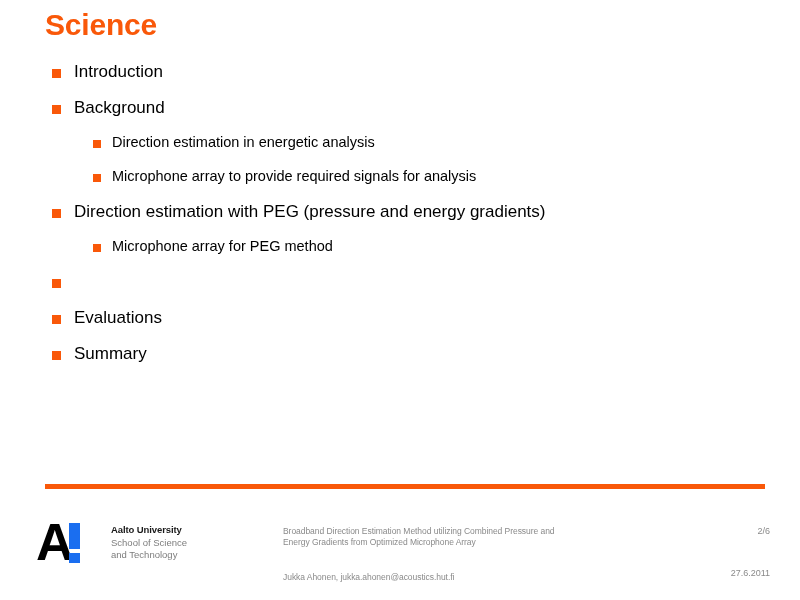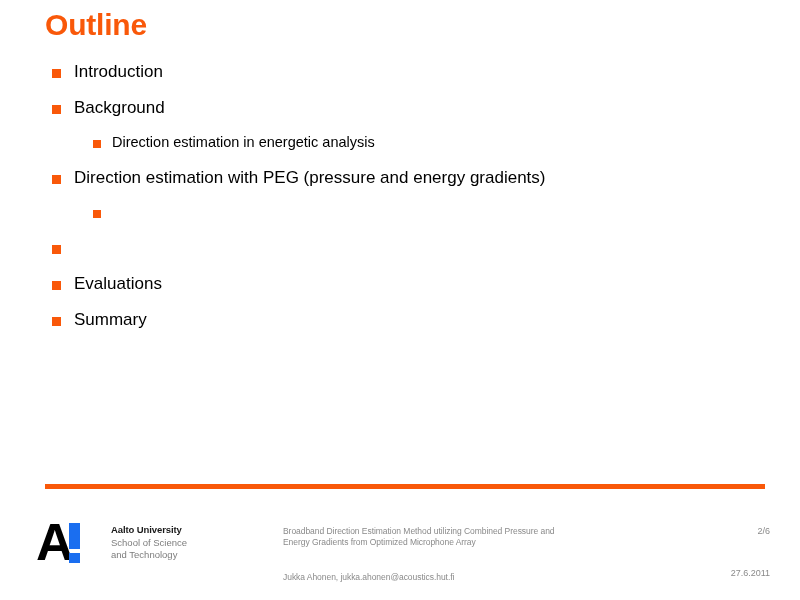--- a/index.html
+++ b/index.html
@@ -200,47 +200,52 @@
     font-size: 9px;
     line-height: 11px;
     color: #8a8a8a;
   }
 </style>
 </head>
 <body>
 
 <div class="slide">
 
-  <div class="slide-title">Outline</div>
+  <div class="slide-title">Science</div>
 
   <div class="outline">
 
     <div class="bullet-row level-1">
       <span class="marker"></span>
       <span class="bullet-text">Introduction</span>
     </div>
 
     <div class="bullet-row level-1">
       <span class="marker"></span>
       <span class="bullet-text">Background</span>
     </div>
 
     <div class="bullet-row level-2">
       <span class="marker"></span>
       <span class="bullet-text">Direction estimation in energetic analysis</span>
     </div>
 
+    <div class="bullet-row level-2">
+      <span class="marker"></span>
+      <span class="bullet-text">Microphone array to provide required signals for analysis</span>
+    </div>
 
     <div class="bullet-row level-1">
       <span class="marker"></span>
       <span class="bullet-text">Direction estimation with PEG (pressure and energy gradients)</span>
     </div>
 
     <div class="bullet-row level-2">
       <span class="marker"></span>
+      <span class="bullet-text">Microphone array for PEG method</span>
     </div>
 
     <div class="bullet-row level-1">
       <span class="marker"></span>
     </div>
 
     <div class="bullet-row level-1">
       <span class="marker"></span>
       <span class="bullet-text">Evaluations</span>
     </div>

